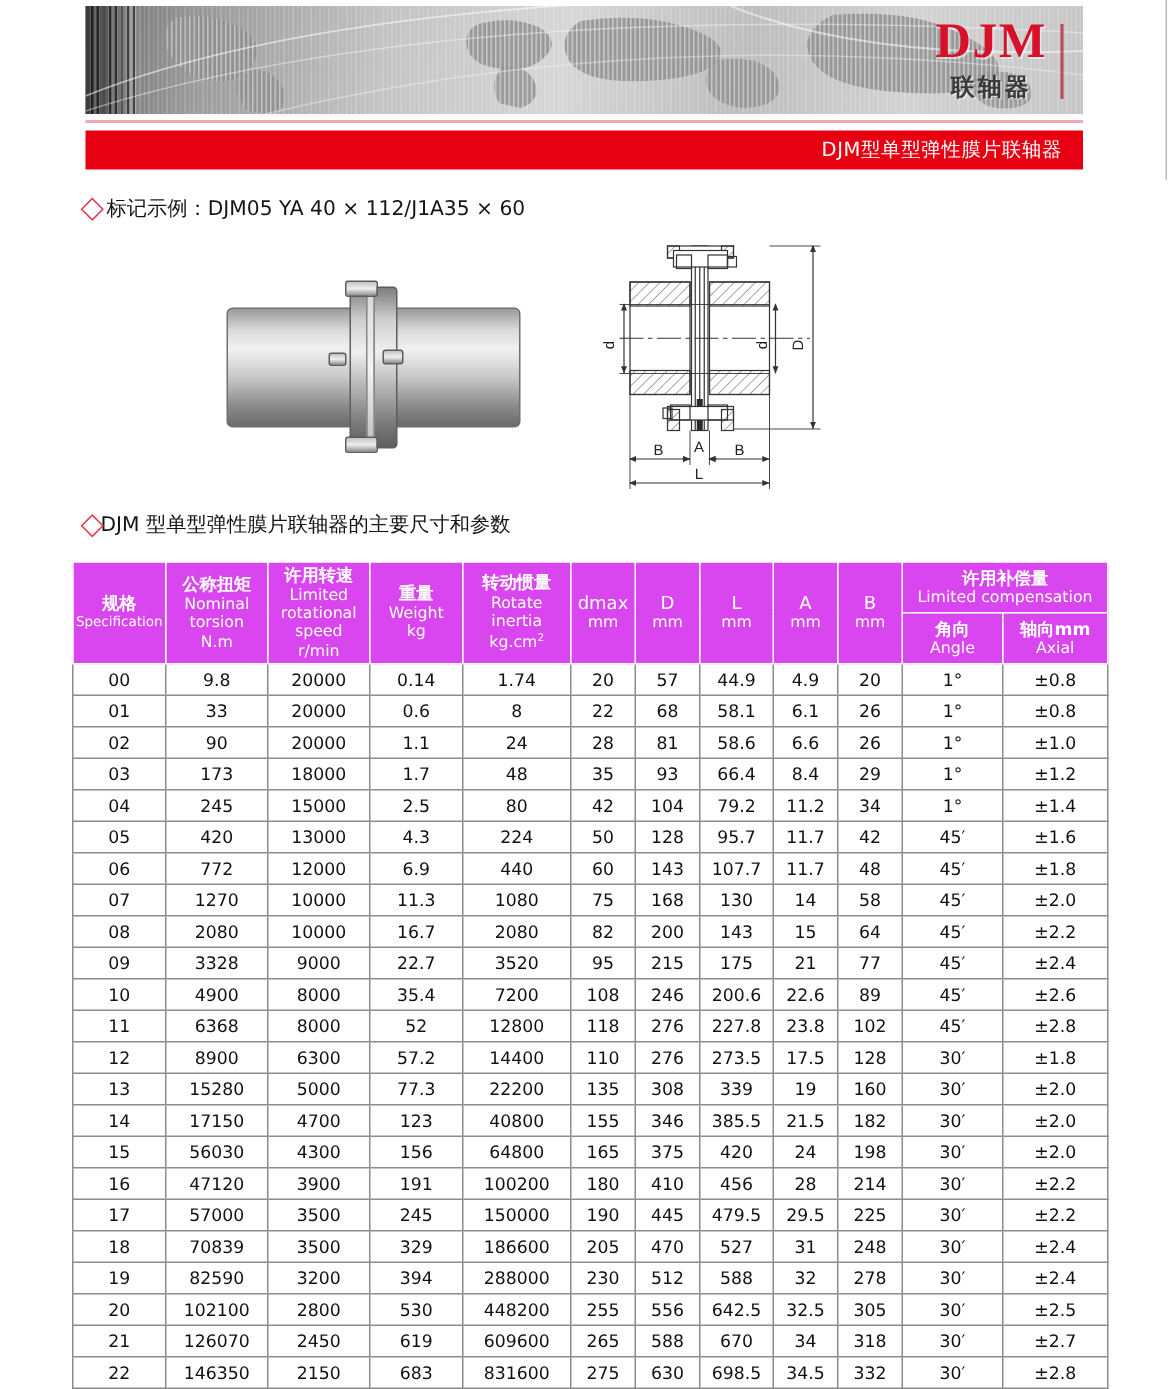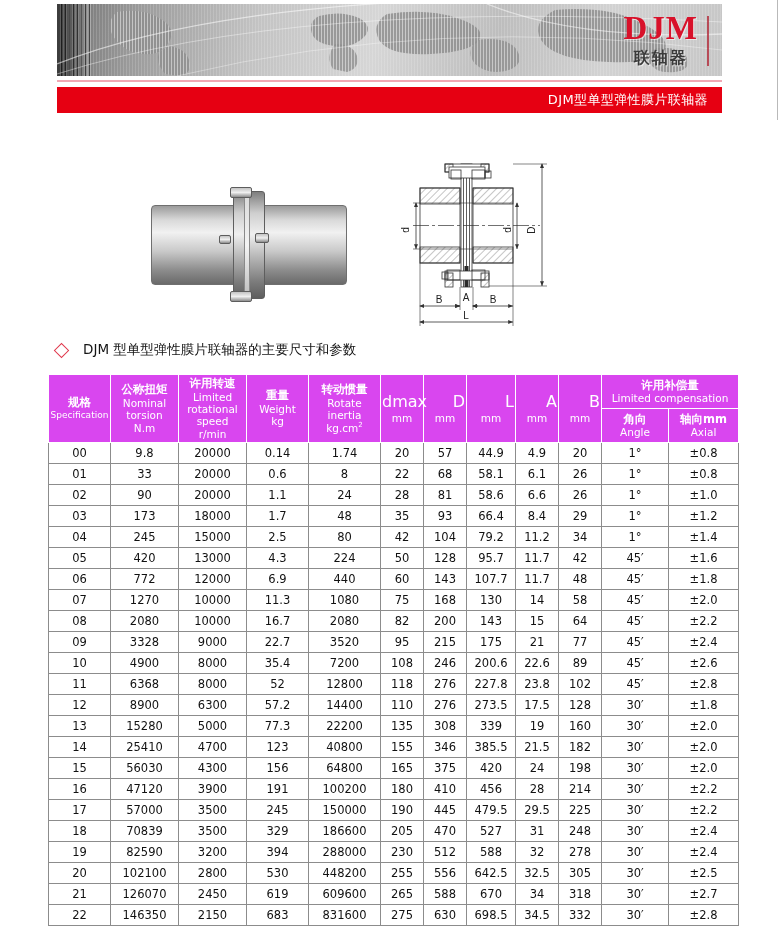--- a/index.html
+++ b/index.html
@@ -212,21 +212,21 @@
   }
   .drawing svg { display: block; }
 
   
   .sec2 {
     position: absolute;
     left: 56px;
     top: 341px;
     display: flex;
     align-items: center;
-    gap: 16px;
+    gap: 0;
   }
   .sec2 .txt {
     font-family: "DejaVu Sans", "Liberation Sans", sans-serif;
     font-size: 13.5px;
     color: #141414;
     white-space: nowrap;
   }
 
   
   .tbl-wrap {
@@ -249,21 +249,21 @@
     background: #d946ef;
     color: #ffffff;
     font-weight: normal;
     font-family: "DejaVu Sans", "Liberation Sans", sans-serif;
     padding: 2px 1px;
     line-height: 1.18;
   }
   .th-cn { font-size: 11.5px; font-weight: bold; display: block; }
   .th-en { font-size: 10.5px; display: block; }
   .th-en.sm { font-size: 9px; display: block; }
-  .th-plain { font-size: 16px; display: block; text-align: right; }
+  .th-plain { font-size: 12px; display: block; }
   .th-unit { font-size: 10.5px; display: block; text-align: center; }
   .sup { font-size: 7px; vertical-align: super; }
 
   table.spec tbody td {
     border: 1px solid #8c8c8c;
     background: #ffffff;
     color: #111111;
     font-family: "DejaVu Sans", "Liberation Sans", sans-serif;
     font-size: 11.5px;
     height: 20px;
@@ -313,20 +313,24 @@
     </div>
     <div class="logo-bar"></div>
   </div>
 
   <div class="pink-rule"></div>
 
   <div class="title-bar">
     <span class="t">DJM型单型弹性膜片联轴器</span>
   </div>
 
+  <div class="mark-row">
+    <span class="diamond"></span>
+    <span class="txt">标记示例：DJM05 YA 40 × 112/J1A35 × 60</span>
+  </div>
 
   <div class="photo">
     <div class="body-l"></div>
     <div class="body-r"></div>
     <div class="flange-l"></div>
     <div class="flange-r"></div>
     <div class="gap"></div>
     <div class="bolt b1"></div>
     <div class="bolt b2"></div>
     <div class="bolt b3"></div>
@@ -694,21 +698,21 @@
             <td>135</td>
             <td>308</td>
             <td>339</td>
             <td>19</td>
             <td>160</td>
             <td>30′</td>
             <td>±2.0</td>
           </tr>
           <tr>
             <td>14</td>
-            <td>25410</td>
+            <td>17150</td>
             <td>4700</td>
             <td>123</td>
             <td>40800</td>
             <td>155</td>
             <td>346</td>
             <td>385.5</td>
             <td>21.5</td>
             <td>182</td>
             <td>30′</td>
             <td>±2.0</td>

